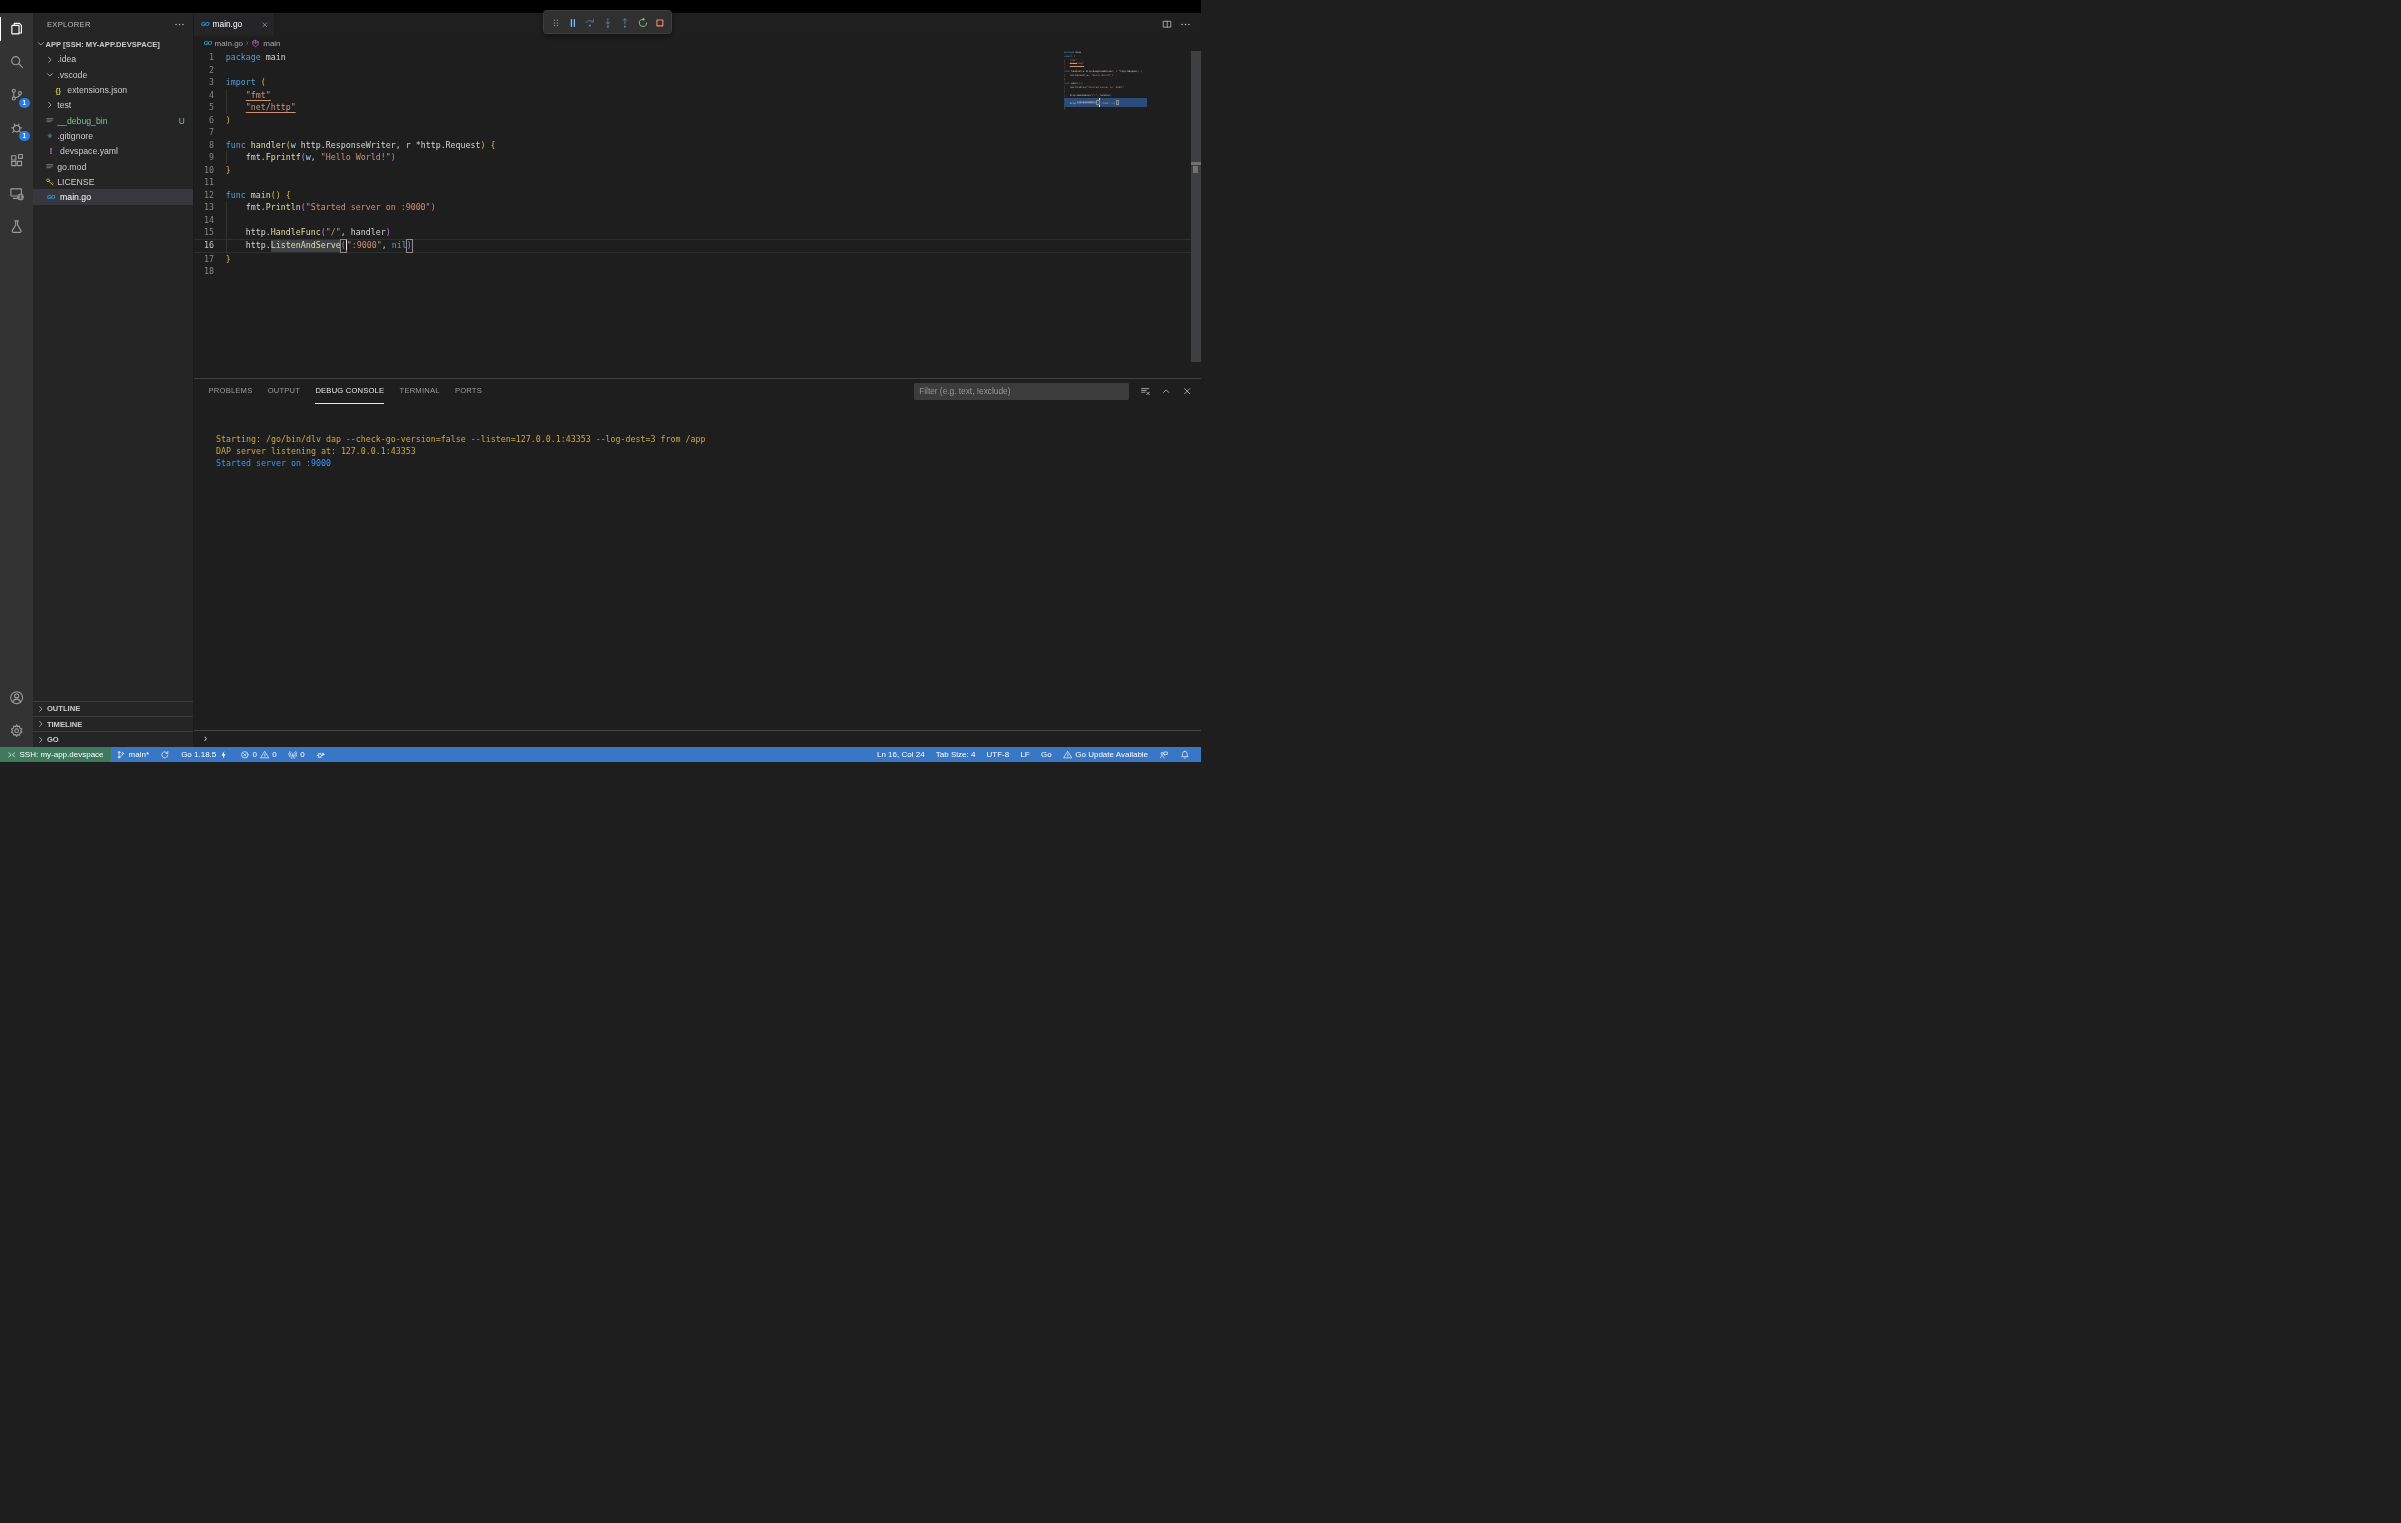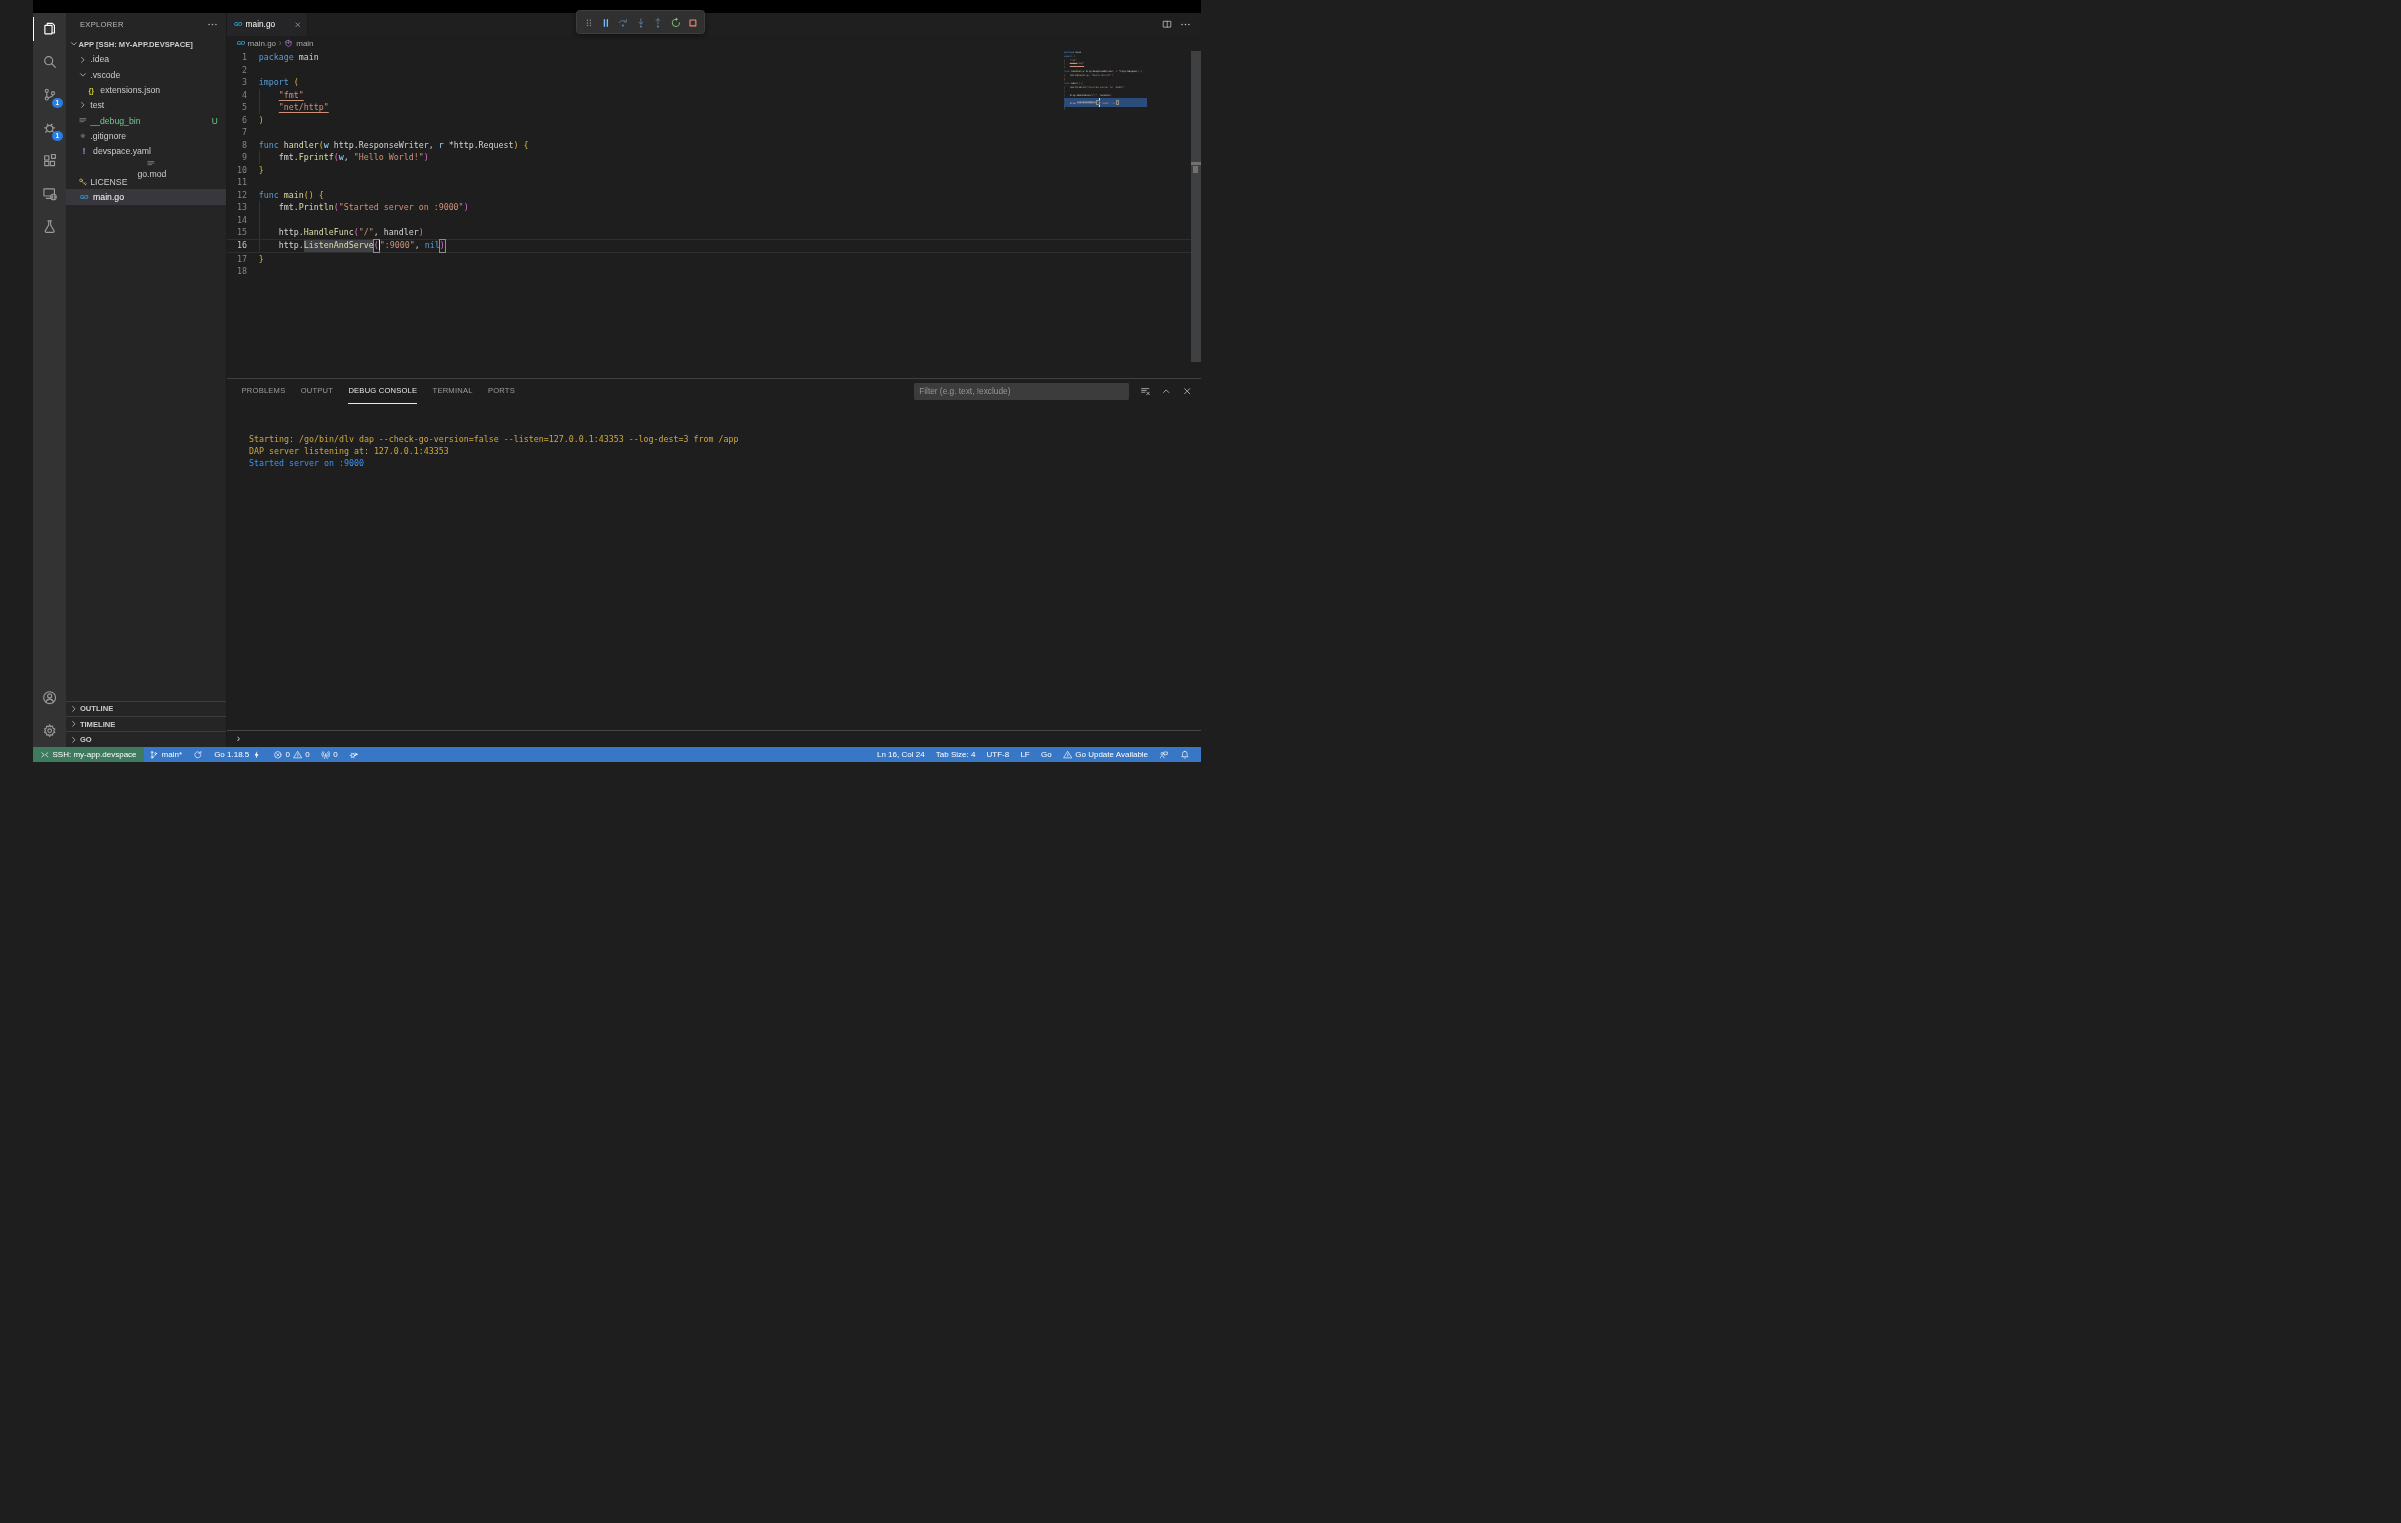--- a/index.html
+++ b/index.html
@@ -1,18 +1,18 @@
 <!DOCTYPE html>
 <html style="font-size:11px"><head>
 <meta charset="utf-8">
 <style>
   * { margin:0; padding:0; box-sizing:border-box; }
   html,body { width:1201px; height:762px; overflow:hidden; background:#1e1e1e;
     font-family:"Liberation Sans", sans-serif; -webkit-font-smoothing:antialiased; }
-  #app { position:relative; width:1201px; height:762px; display:flex; flex-direction:column;padding-left:33px; }
+  #app { position:relative; width:1201px; height:762px; display:flex; flex-direction:column; }
   #titlebar { height:12.5px; background:#000; flex:none; }
   #main-row { flex:1; display:flex; min-height:0; }
 
   
   #activitybar { width:33px; background:#333333; flex:none; display:flex; flex-direction:column; }
   .ab-item { position:relative; height:33px; display:flex; align-items:center; justify-content:center; color:#9a9a9a; cursor:pointer; }
   .ab-item.active { color:#ffffff; }
   .ab-item.active::before { content:""; position:absolute; left:0; top:4.2px; bottom:4.2px; width:1.4px; background:#fff; }
   .ab-badge { position:absolute; right:3.5px; bottom:3.5px; min-width:10.4px; height:10.4px; border-radius:5.6px; background:#2a7de1;
     color:#fff; font-size:6.3px; font-weight:bold; display:flex; align-items:center; justify-content:center; }
@@ -228,21 +228,21 @@
           <div class="tree-row" style="padding-left: 11.8px;">
             <svg class="ic" width="9.7" height="9.7" viewBox="0 0 16 16">
               <rect x="5" y="5" width="6" height="6" transform="rotate(45 8 8)" fill="#51606a" stroke="none"></rect>
             </svg>
             <span>.gitignore</span>
           </div>
           <div class="tree-row" style="padding-left: 11.8px;">
             <span class="ficon yaml">!</span>
             <span>devspace.yaml</span>
           </div>
-          <div class="tree-row" style="padding-left: 11.8px; flex-direction: column;">
+          <div class="tree-row" style="padding-left: 11.8px;">
             <span class="grey" style="display:flex">
               <svg class="ic" width="9.7" height="9.7" viewBox="0 0 16 16">
                 <path d="M3 4.2h10M3 6.8h10M3 9.4h6.5"></path>
               </svg>
             </span>
             <span>go.mod</span>
           </div>
           <div class="tree-row" style="padding-left: 11.8px;">
             <span class="yellow" style="display:flex">
               <svg class="ic" width="9.7" height="9.7" viewBox="0 0 16 16">

